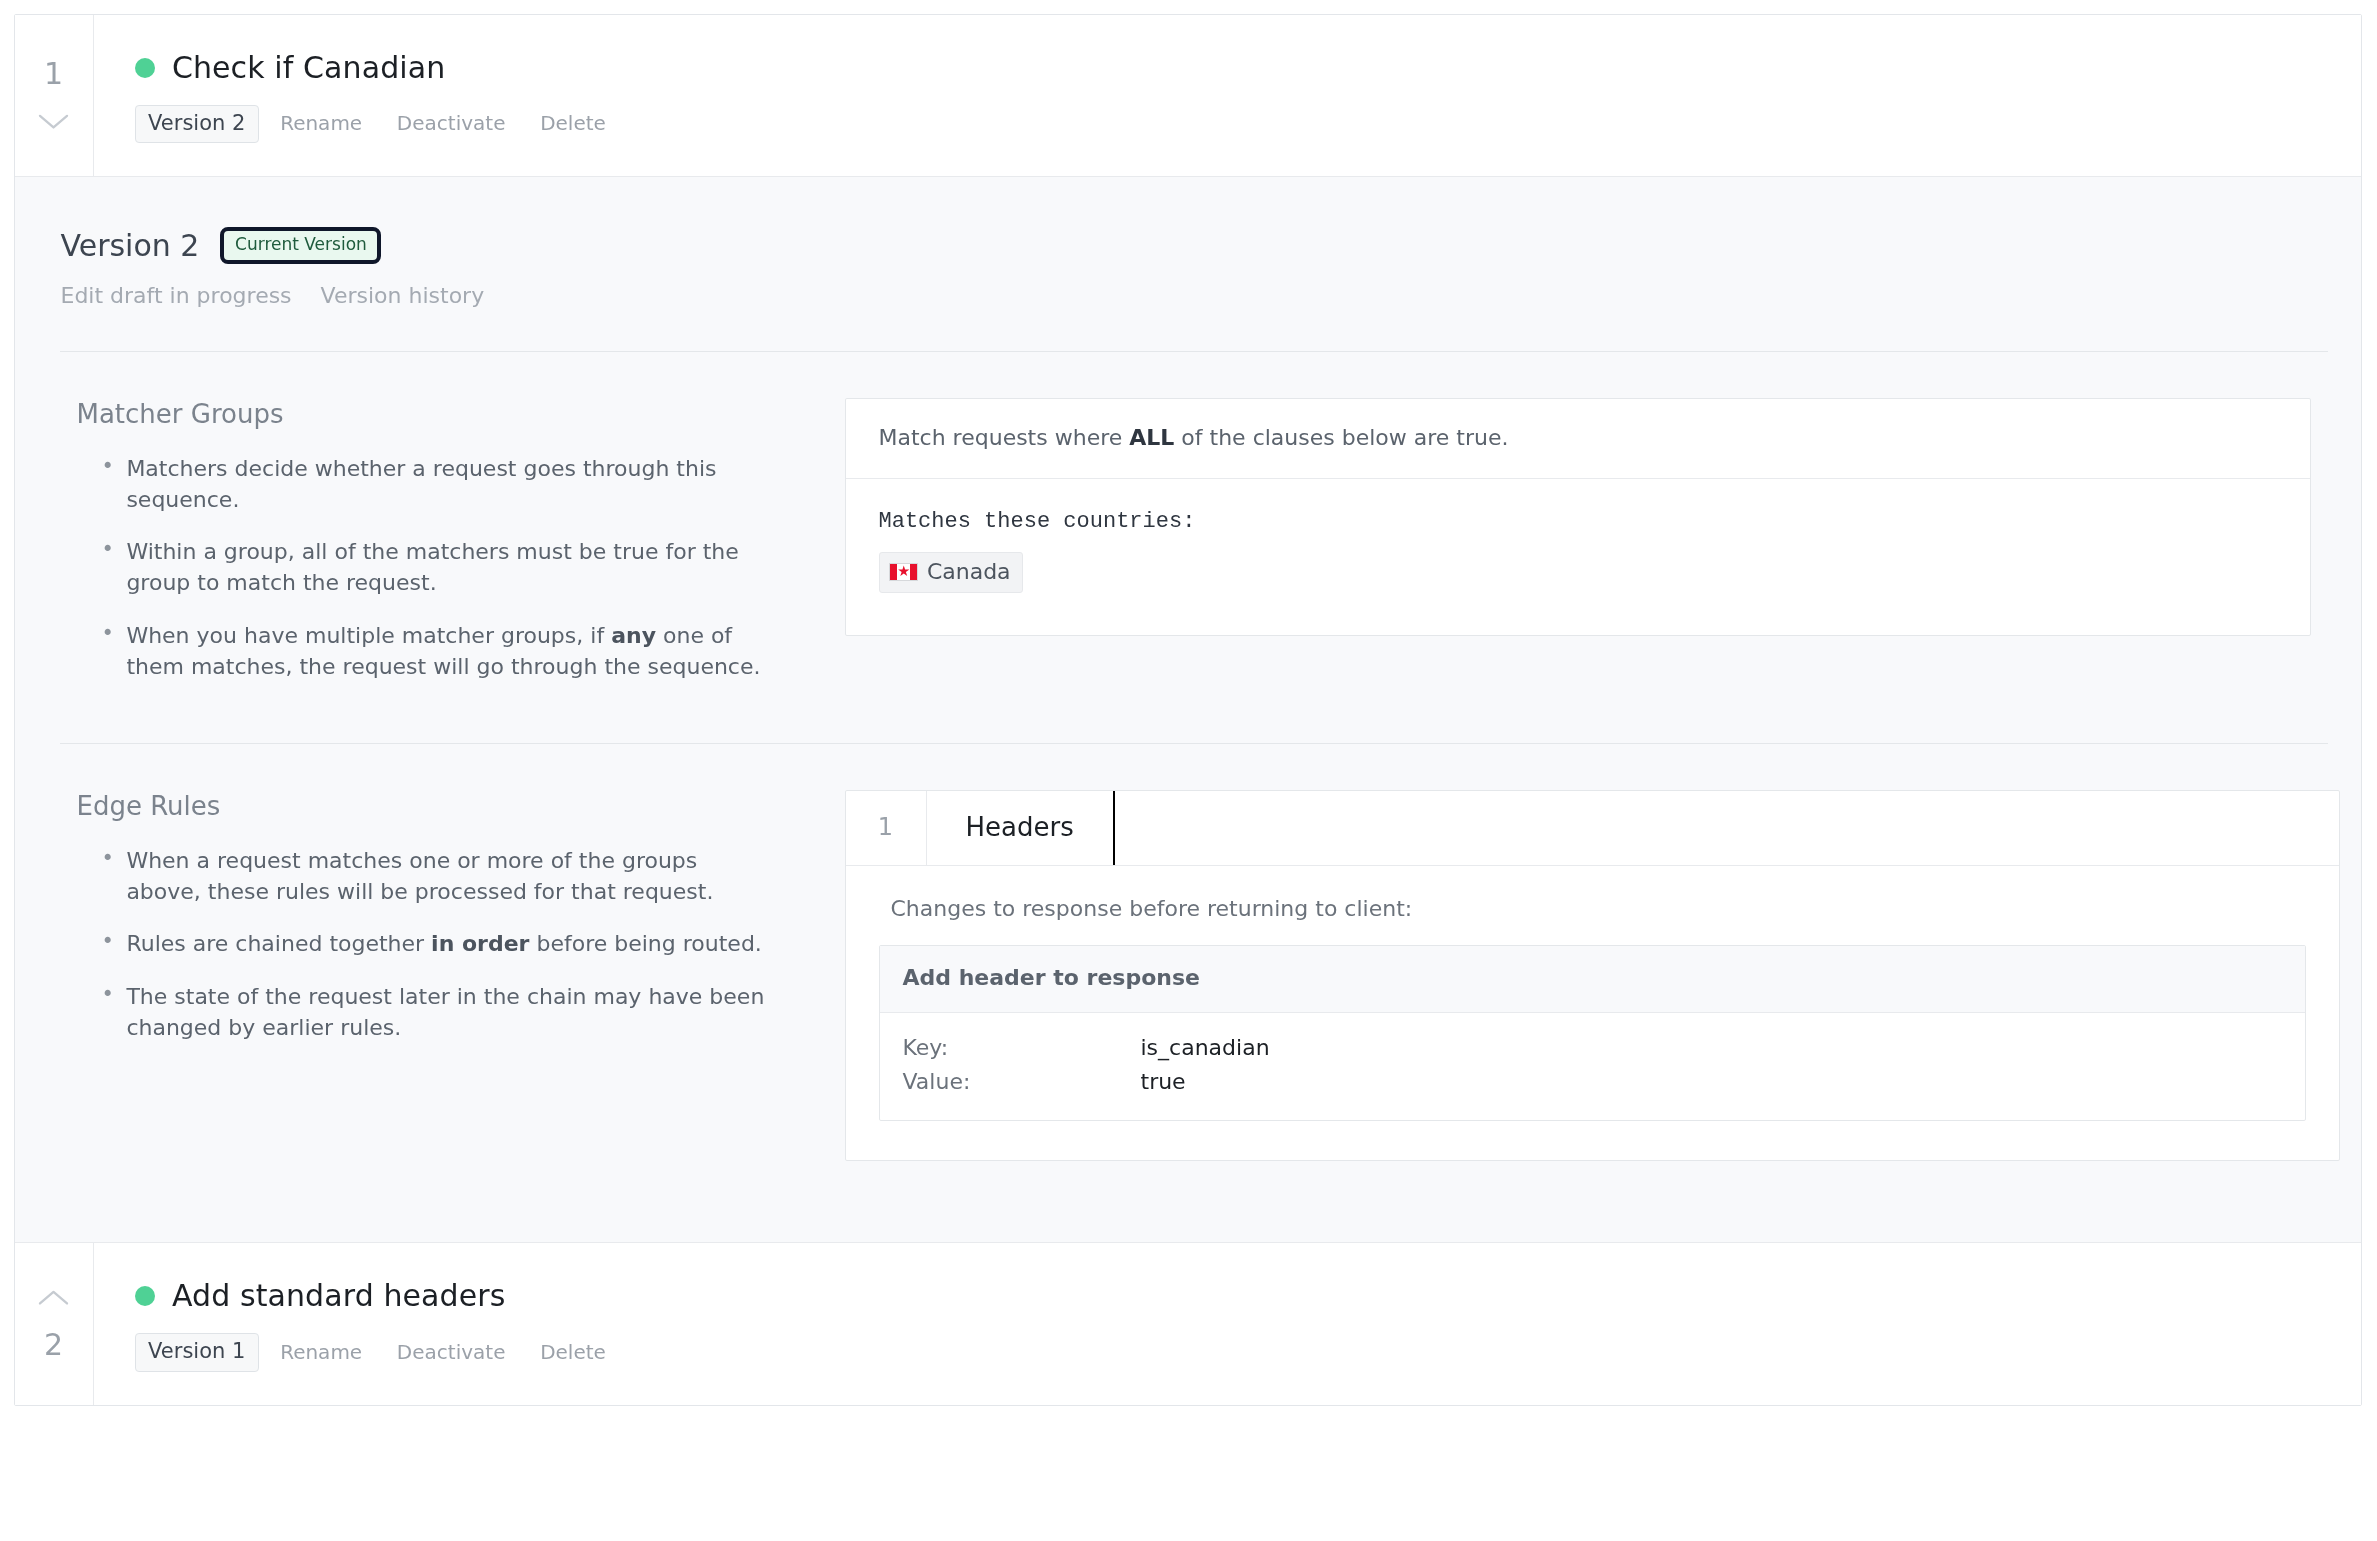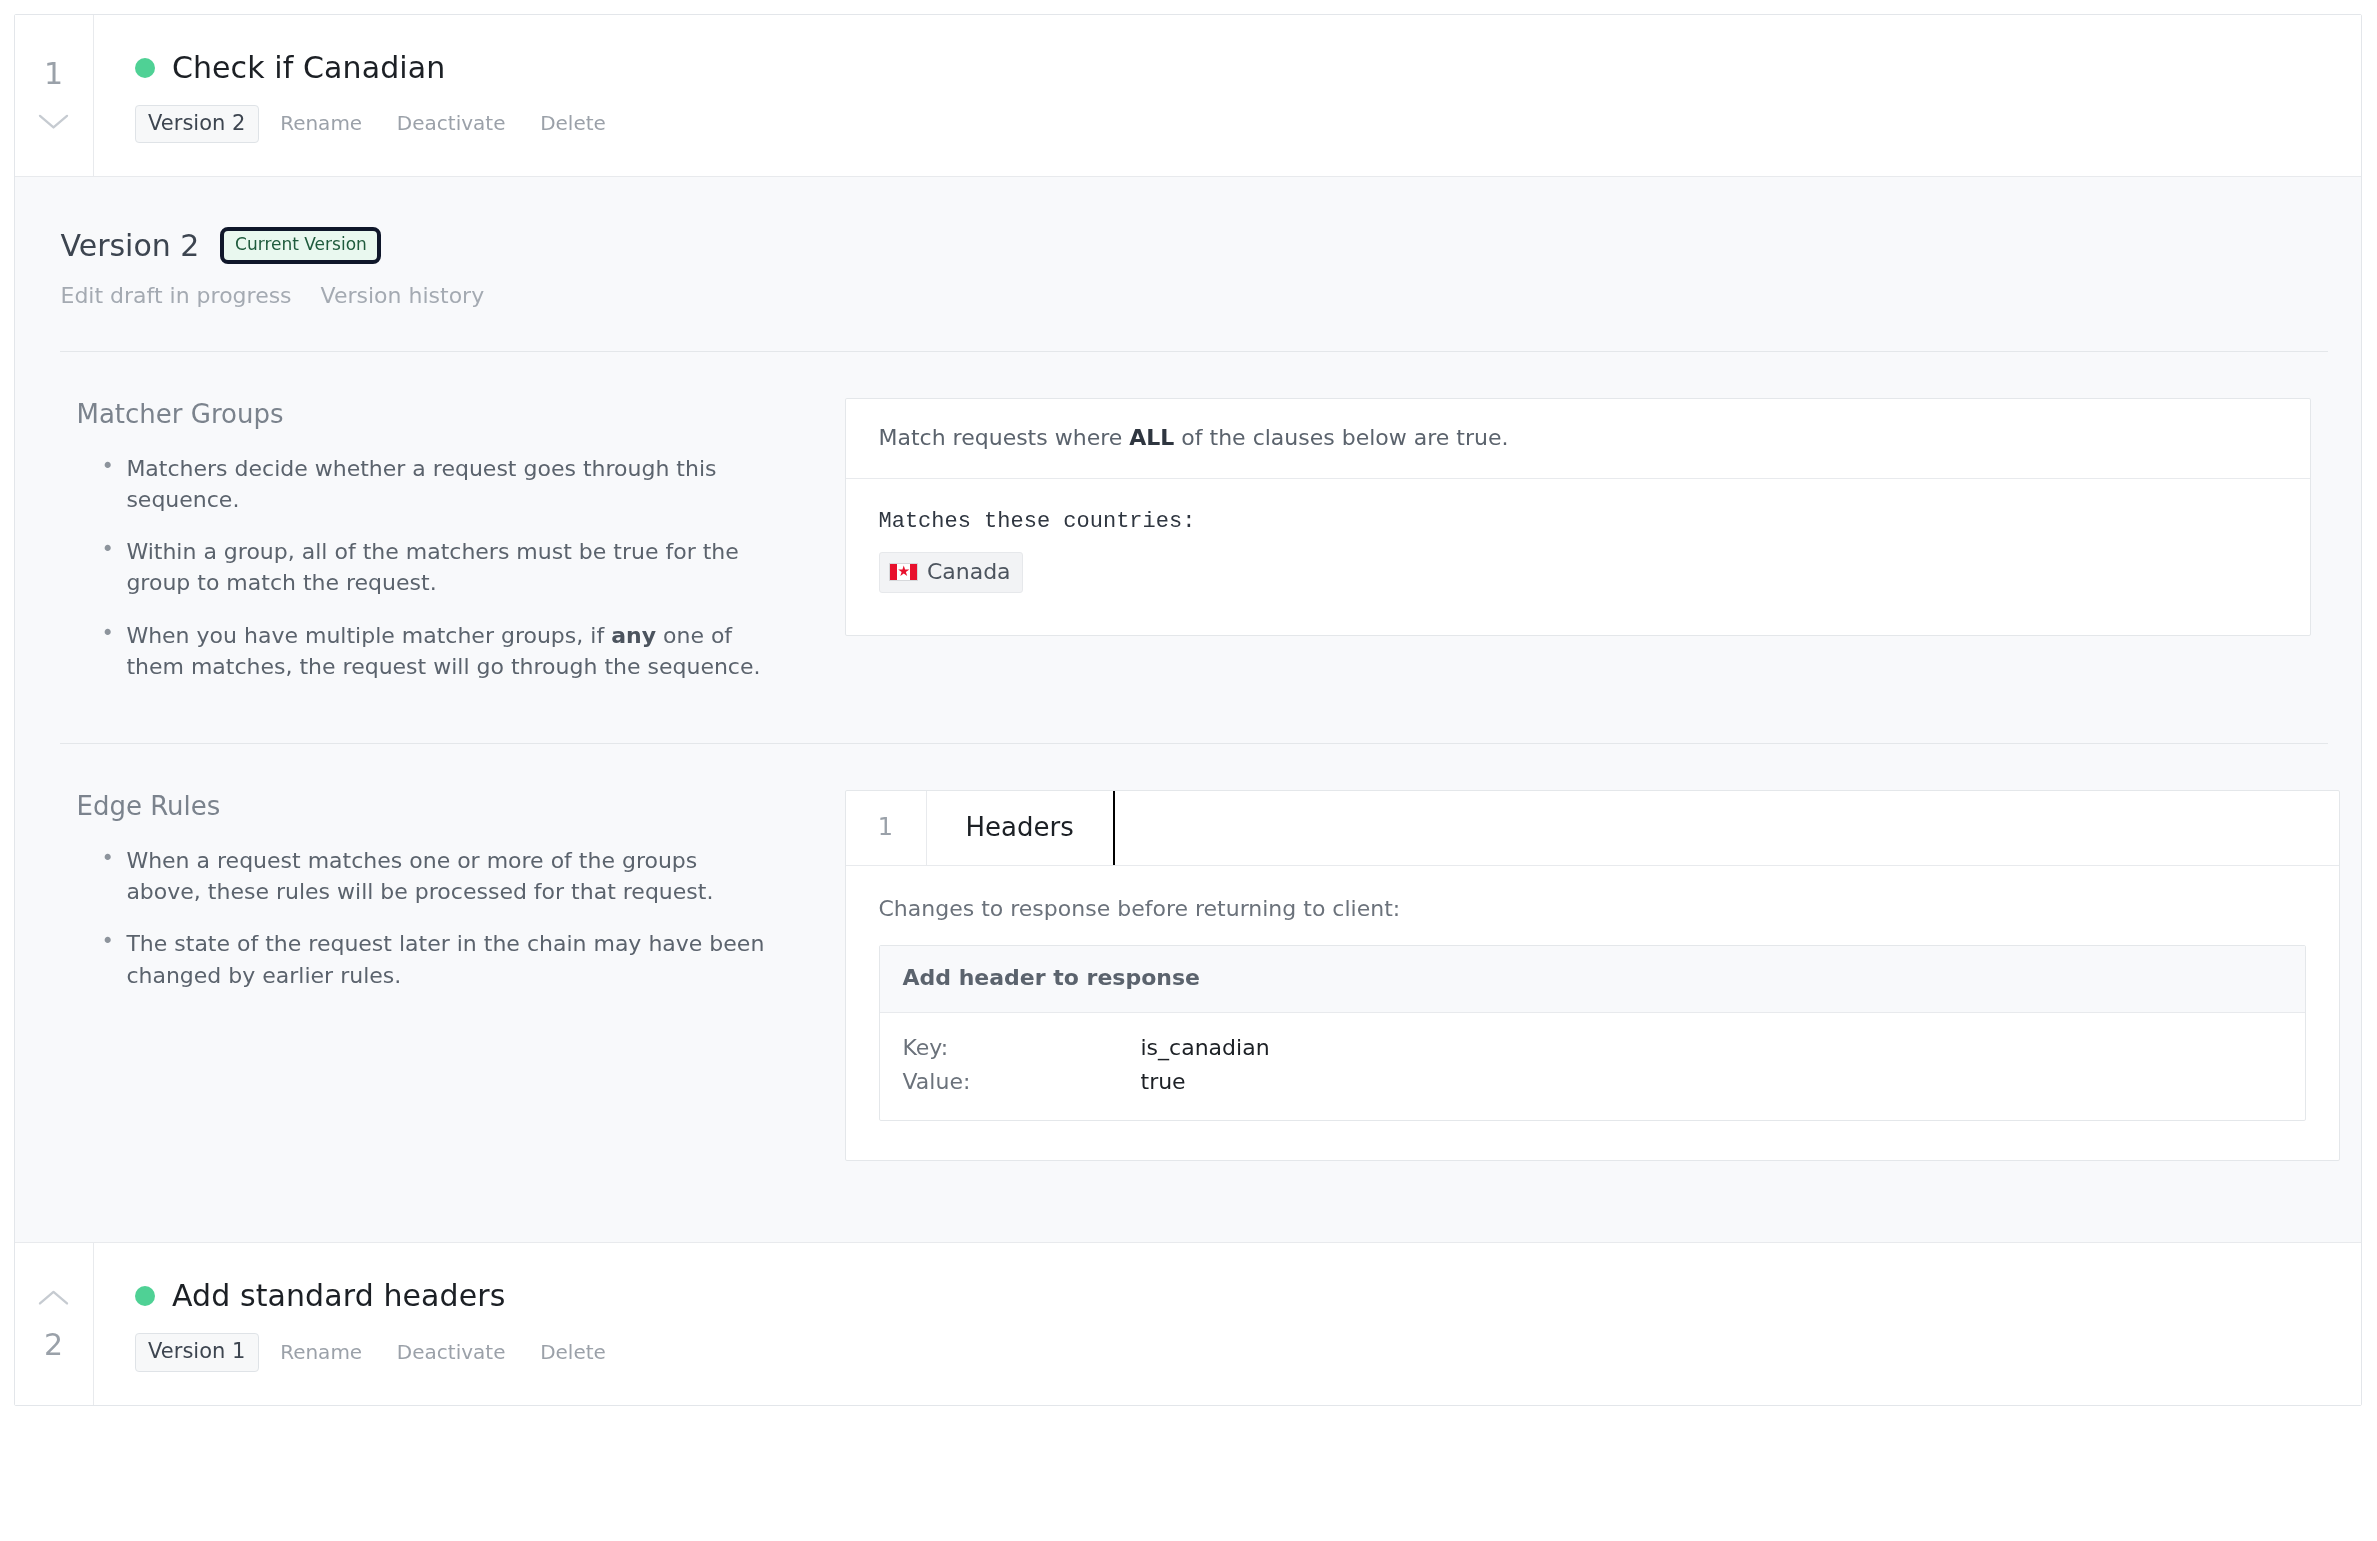--- a/index.html
+++ b/index.html
@@ -330,20 +330,21 @@
   .tab-filler { flex: 1 1 auto; }
 
   .rules-body {
     padding: 29px 33px 39px 33px;
   }
   .rules-caption {
     font-size: 22px;
     color: #6b727b;
     line-height: 1.3;
     margin-bottom: 21px;
+    margin-left: 12px;
   }
   .hdr-table {
     border: 1px solid #e4e7ea;
     border-radius: 1.9px;
     background: #ffffff;
     box-sizing: border-box;
     width: 1427px;
     max-width: 100%;
   }
   .hdr-table-head {
@@ -446,20 +447,21 @@
         </div>
       </div>
 
       <div class="hr"></div>
 
       <div class="section">
         <div class="sec-left">
           <h2 class="sec-heading">Edge Rules</h2>
           <ul class="sec-list">
             <li><span>When a request matches one or more of the groups above, these rules will be processed for that request.</span></li>
+            <li><span>Rules are chained together </span><b>in order</b><span> before being routed.</span></li>
             <li><span>The state of the request later in the chain may have been changed by earlier rules.</span></li>
           </ul>
         </div>
         <div class="sec-right">
           <div class="rules-panel">
             <div class="rules-tabs">
               <div class="tab-num">1</div>
               <div class="tab-item">Headers</div>
               <div class="tab-filler"></div>
             </div>

